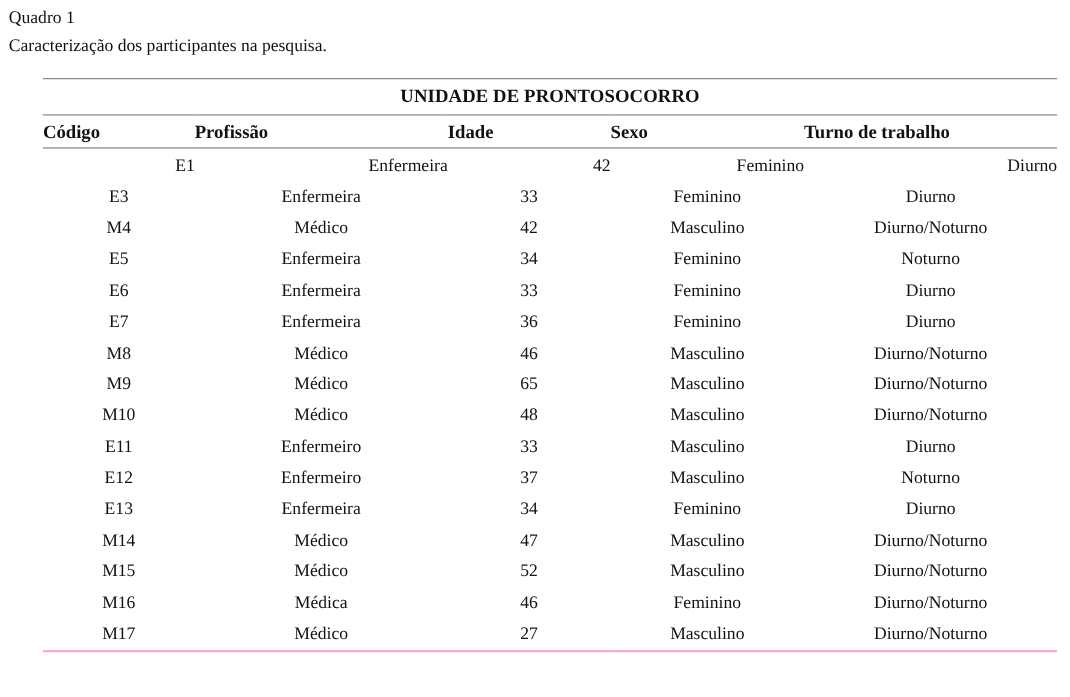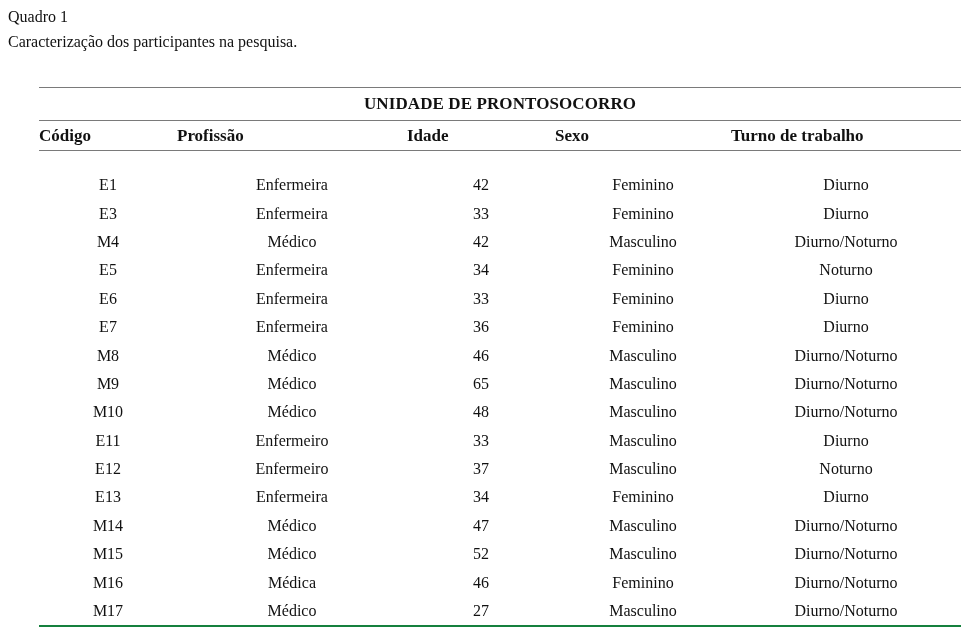--- a/index.html
+++ b/index.html
@@ -59,22 +59,22 @@
       border-bottom: 1px solid #7a7a7a;
       padding: 0;
     }
     tbody td {
       text-align: center;
       font-size: 16px;
       height: 28.4px;
       padding: 0;
       line-height: 18px;
     }
-    tbody tr:first-child td { padding-top: 20px; }
-    .rule-bottom { border-bottom: 2px solid #15803d; margin-top: 16px; }
+    tbody tr:first-child td { padding-top: 2px; text-align: right; }
+    .rule-bottom { border-bottom: 2px solid #f9a8d4; }
     col.c1 { width: 138px; }
     col.c2 { width: 230px; }
     col.c3 { width: 148px; }
     col.c4 { width: 176px; }
     col.c5 { width: 230px; }
   </style>
 </head>
 <body>
 
 <div class="caption-label">Quadro 1</div>

